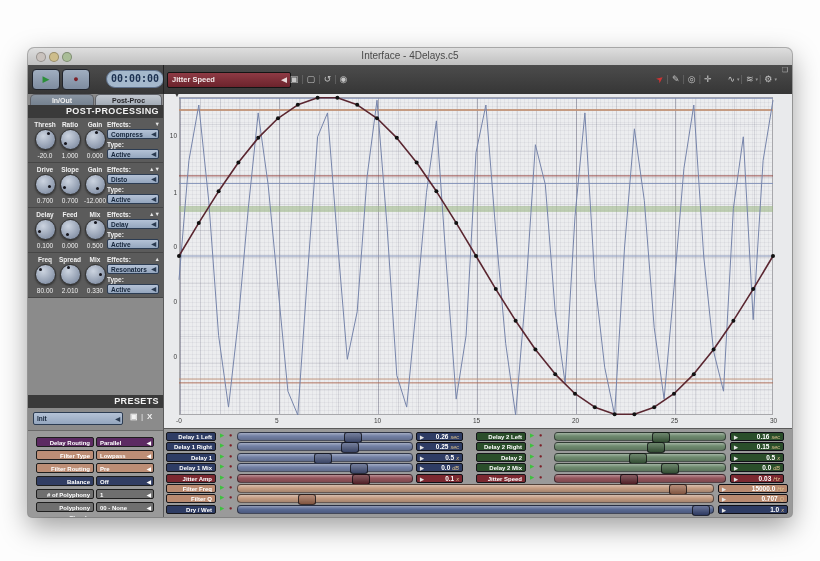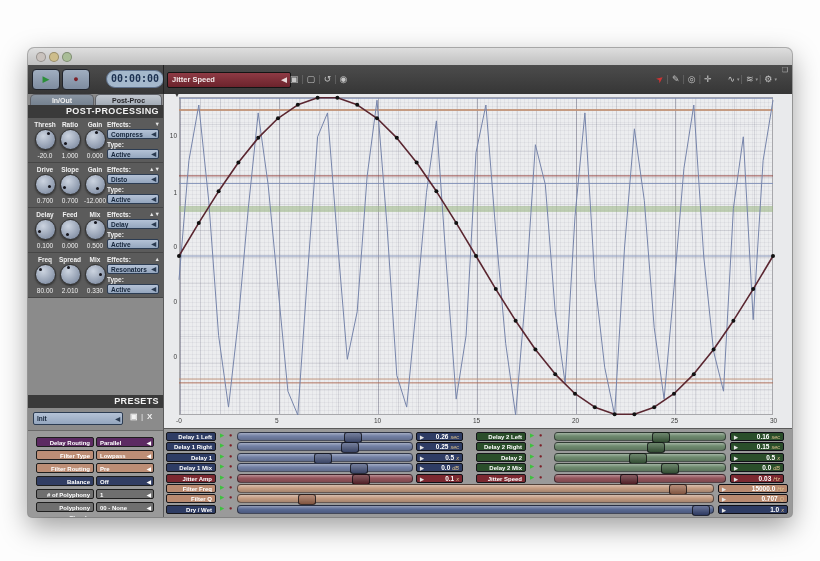--- a/index.html
+++ b/index.html
@@ -93,20 +93,21 @@
 </style>
 </head>
 <body>
 
 <div id="window">
 
   <div id="titlebar">
     <span class="tl tl-r"></span>
     <span class="tl tl-y"></span>
     <span class="tl tl-g"></span>
+    <span id="title">Interface - 4Delays.c5</span>
   </div>
 
   <div id="toolbar">
     <div class="tbtn" id="play"><span class="pg">▶</span></div>
     <div class="tbtn" id="record"><span class="rg">●</span></div>
     <div id="time">00:00:00</div>
     <div id="tbsep"></div>
     <div id="paramsel">
       <span>Jitter Speed</span>
       <span class="la">◀</span>

